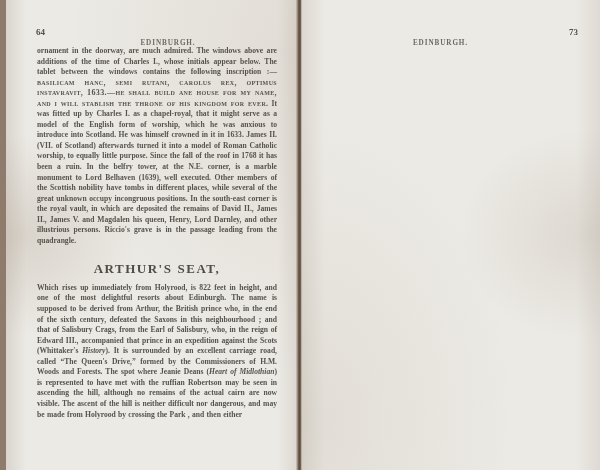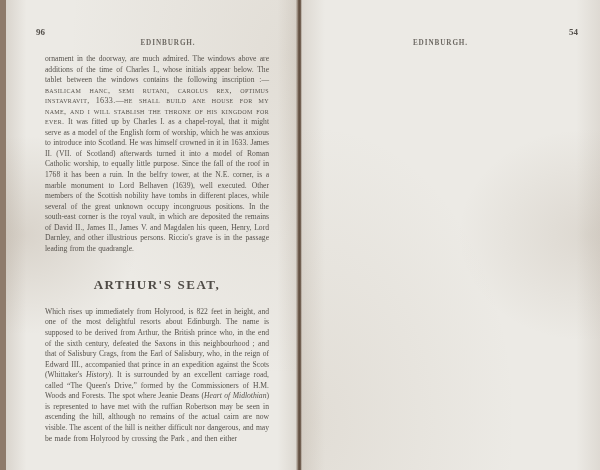--- a/index.html
+++ b/index.html
@@ -109,22 +109,23 @@
     position: absolute;
     font-size: 7.6px;
     line-height: 10.55px;
     text-align: justify;
     color: #56524c;
     word-spacing: 0.4px;
   }
   .left  .textblock { left: 31px; width: 240px; top: 46px; }
 
   .textblock p {
-    margin: 8px;
+    margin: 0;
     text-indent: 9px;
+    font-weight: bold;
   }
   .textblock p.noindent { text-indent: 0; }
 
   .caps {
     font-variant: small-caps;
     letter-spacing: 0.35px;
     font-size: 8.1px;
   }
   .ital { font-style: italic; }
 
@@ -140,21 +141,21 @@
 </style>
 </head>
 <body>
 
 <div id="scan">
 
   <div class="sheet left">
     <div class="page-body">
 
       <div class="runhead">
-        <span class="folio">96</span>
+        <span class="folio">64</span>
         <span class="title">EDINBURGH.</span>
       </div>
 
       <div class="textblock">
         <div>
             <p class="noindent"><span>ornament in the doorway, are much admired.  The windows above are additions of the time of Charles I., whose initials appear below.  The tablet between the windows contains the following inscription :—</span><span class="caps">basilicam hanc, semi rutani, carolus rex, optimus instavravit, 1633.—he shall build ane house for my name, and i will stablish the throne of his kingdom for ever.</span><span>  It was fitted up by Charles I. as a chapel-royal, that it might serve as a model of the English form of worship, which he was anxious to introduce into Scotland.  He was himself crowned in it in 1633.  James II. (VII. of Scotland) afterwards turned it into a model of Roman Catholic worship, to equally little purpose.  Since the fall of the roof in 1768 it has been a ruin.  In the belfry tower, at the N.E. corner, is a marble monument to Lord Belhaven (1639), well executed.  Other members of the Scottish nobility have tombs in different places, while several of the great unknown occupy incongruous positions.  In the south-east corner is the royal vault, in which are deposited the remains of David II., James II., James V. and Magdalen his queen, Henry, Lord Darnley, and other illustrious persons. Riccio's grave is in the passage leading from the quadrangle.</span></p>
           </div>
         <h2 class="section-head">ARTHUR'S SEAT,</h2>
         <div>
             <p class="noindent"><span>Which rises up immediately from Holyrood, is 822 feet in height, and one of the most delightful resorts about Edinburgh. The name is supposed to be derived from Arthur, the British prince who, in the end of the sixth century, defeated the Saxons in this neighbourhood ; and that of Salisbury Crags, from the Earl of Salisbury, who, in the reign of Edward III., accompanied that prince in an expedition against the Scots (Whittaker's </span><span class="ital">History</span><span>).  It is surrounded by an excellent carriage road, called “The Queen's Drive,” formed by the Commissioners of H.M. Woods and Forests.  The spot where Jeanie Deans (</span><span class="ital">Heart of Midlothian</span><span>) is represented to have met with the ruffian Robertson may be seen in ascending the hill, although no remains of the actual cairn are now visible.  The ascent of the hill is neither difficult nor dangerous, and may be made from Holyrood by crossing the Park , and then either</span></p>
@@ -164,19 +165,19 @@
     </div>
   </div>
 
   <div class="gutter"></div>
 
   <div class="sheet right">
     <div class="page-body">
 
       <div class="runhead">
         <span class="title">EDINBURGH.</span>
-        <span class="folio">54</span>
+        <span class="folio">73</span>
       </div>
 
     </div>
   </div>
 
 </div>
 
 </body></html>

